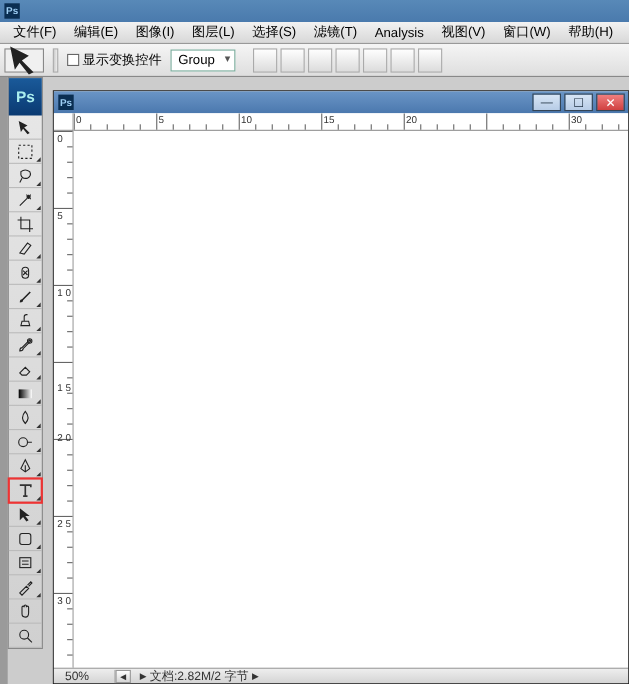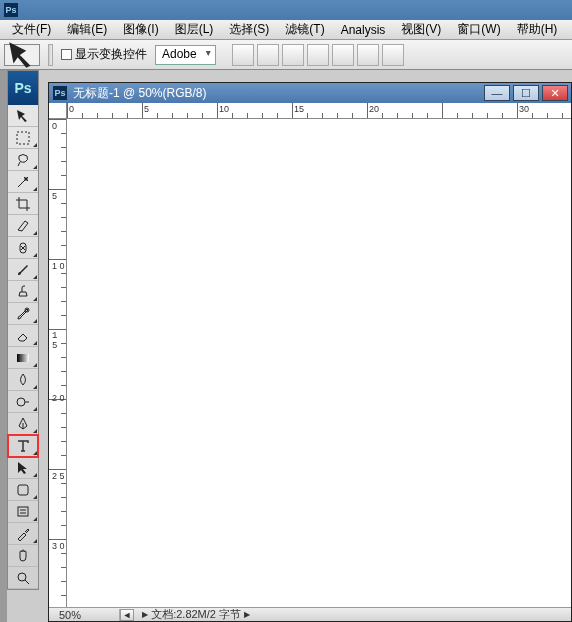--- a/index.html
+++ b/index.html
@@ -185,21 +185,21 @@
       background:#fff;
     }
     .statusbar {
       position:absolute; left:0; bottom:0; right:0; height:14px;
       background: linear-gradient(#eee,#d4d4d4);
       border-top:1px solid #999;
       display:flex; align-items:center;
       font-size:11px; color:#333;
     }
     .statusbar .zoombox {
-      width:71px; border-right:1px solid #aaa; padding-left:10px;
+      width:56px; border-right:1px solid #aaa; padding-left:10px;
     }
     .statusbar .scrollbtn {
       width:14px;height:12px;border:1px solid #999;
       background:linear-gradient(#fefefe,#d6d6d6);
       display:flex;align-items:center;justify-content:center;font-size:9px;
     }
     .statusbar .info { padding-left:8px; display:flex; align-items:center; gap:3px;}
   </style>
 </head>
 <body>
@@ -224,21 +224,21 @@
 <div class="optionsbar">
   <div class="tool-indicator">
     <svg viewBox="0 0 16 16">
         <path d="M2 2 L10 6 L7 8 L12 13 L10 14 L6 9 L4 12 Z" fill="#222"></path>
       </svg>
   </div>
   <div class="opt-sep"></div>
   <label>
     <span class="chk"></span><span>显示变换控件</span>
   </label>
-  <div class="sel">Adobe</div>
+  <div class="sel">Group</div>
   <div class="opt-icons">
     <div class="oi"></div>
     <div class="oi"></div>
     <div class="oi"></div>
     <div class="oi"></div>
     <div class="oi"></div>
     <div class="oi"></div>
     <div class="oi"></div>
   </div>
 </div>
@@ -385,21 +385,20 @@
     <svg viewBox="0 0 16 16">
         <circle cx="7" cy="7" r="4" fill="none" stroke="#222"></circle>
         <path d="M10 10 L14 14" stroke="#222"></path>
       </svg>
   </div>
 </div>
 
 <div class="docwin">
   <div class="doctitle">
     <div class="dicon">Ps</div>
-    <span>无标题-1 @ 50%(RGB/8)</span>
     <div class="win-controls">
       <div>—</div>
       <div>☐</div>
       <div class="close">✕</div>
     </div>
   </div>
   <div class="ruler-corner"></div>
   <div class="ruler-h" id="rulerH">
       <div class="tick" style="left: 0px;"></div>
       <div class="lab" style="left: 2px;">0</div>
@@ -456,21 +455,21 @@
       <div class="tick" style="top: 98px; width: 6px; left: 12px;"></div>
       <div class="tick" style="top: 112px; width: 6px; left: 12px;"></div>
       <div class="tick" style="top: 126px; width: 6px; left: 12px;"></div>
       <div class="tick" style="top: 140px;"></div>
       <div class="lab" style="top: 142px;">1 0</div>
       <div class="tick" style="top: 154px; width: 6px; left: 12px;"></div>
       <div class="tick" style="top: 168px; width: 6px; left: 12px;"></div>
       <div class="tick" style="top: 182px; width: 6px; left: 12px;"></div>
       <div class="tick" style="top: 196px; width: 6px; left: 12px;"></div>
       <div class="tick" style="top: 210px;"></div>
-      <div class="lab" style="top: 212px; font-family: Liberation Mono, monospace;">1 5</div>
+      <div class="lab" style="top: 228px;">1 5</div>
       <div class="tick" style="top: 224px; width: 6px; left: 12px;"></div>
       <div class="tick" style="top: 238px; width: 6px; left: 12px;"></div>
       <div class="tick" style="top: 252px; width: 6px; left: 12px;"></div>
       <div class="tick" style="top: 266px; width: 6px; left: 12px;"></div>
       <div class="tick" style="top: 280px;"></div>
       <div class="lab" style="top: 274px;">2 0</div>
       <div class="tick" style="top: 294px; width: 6px; left: 12px;"></div>
       <div class="tick" style="top: 308px; width: 6px; left: 12px;"></div>
       <div class="tick" style="top: 322px; width: 6px; left: 12px;"></div>
       <div class="tick" style="top: 336px; width: 6px; left: 12px;"></div>

